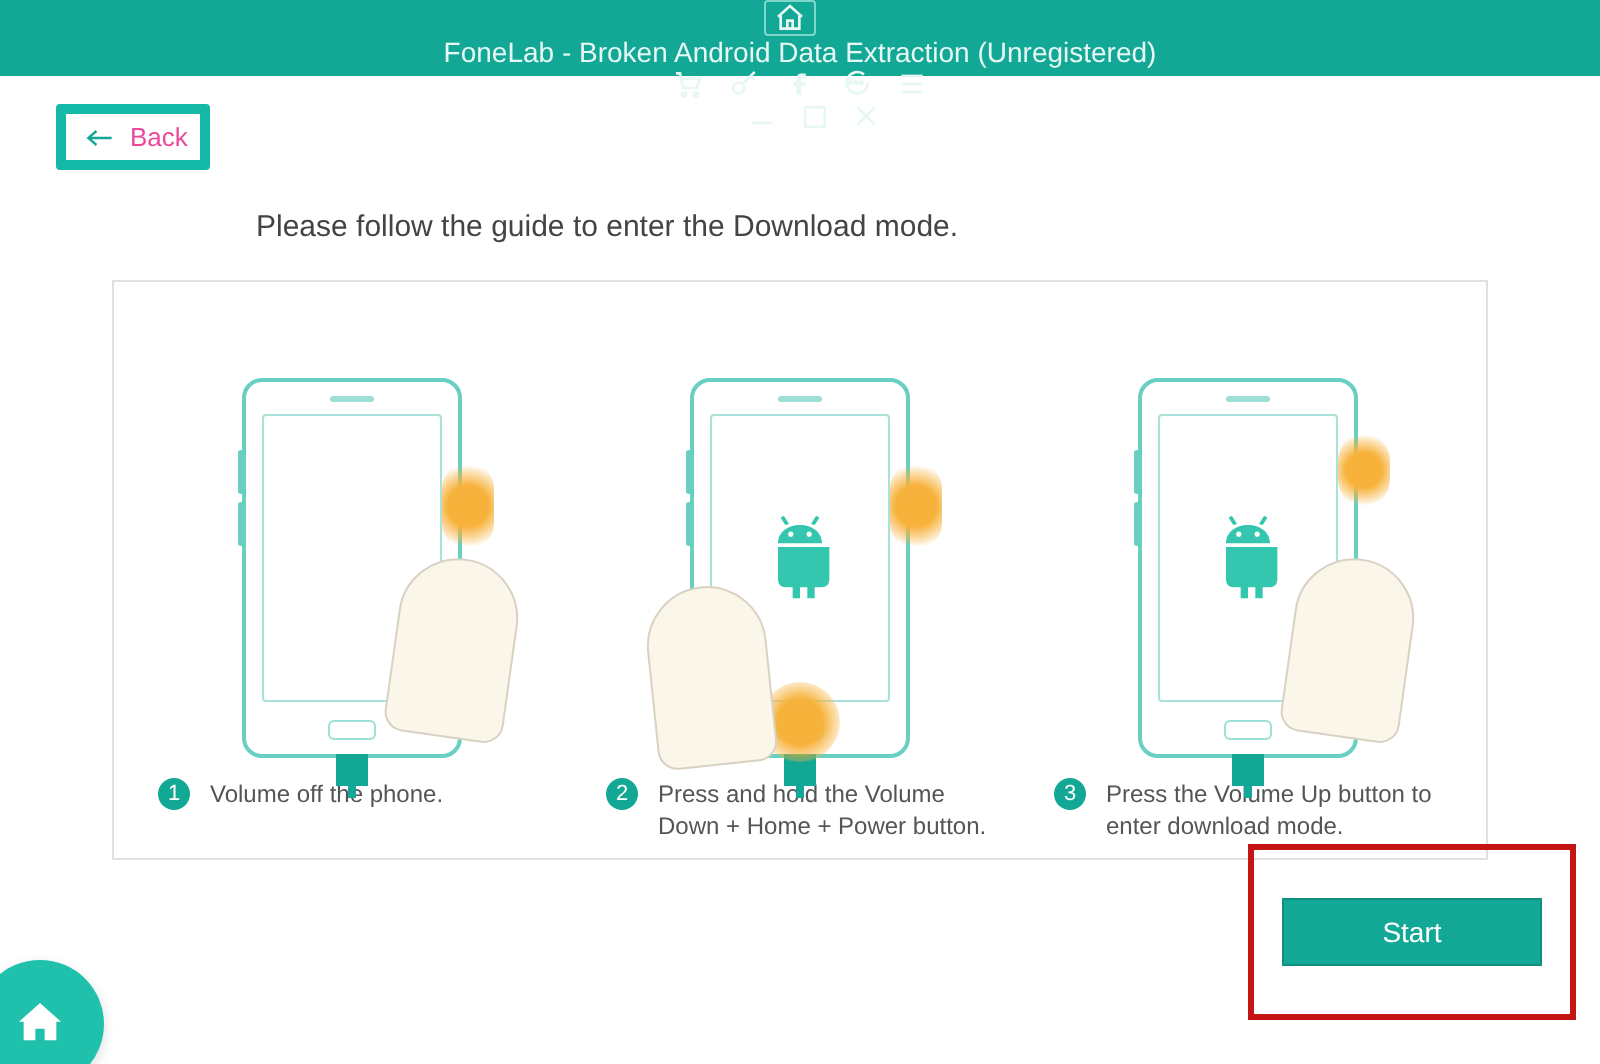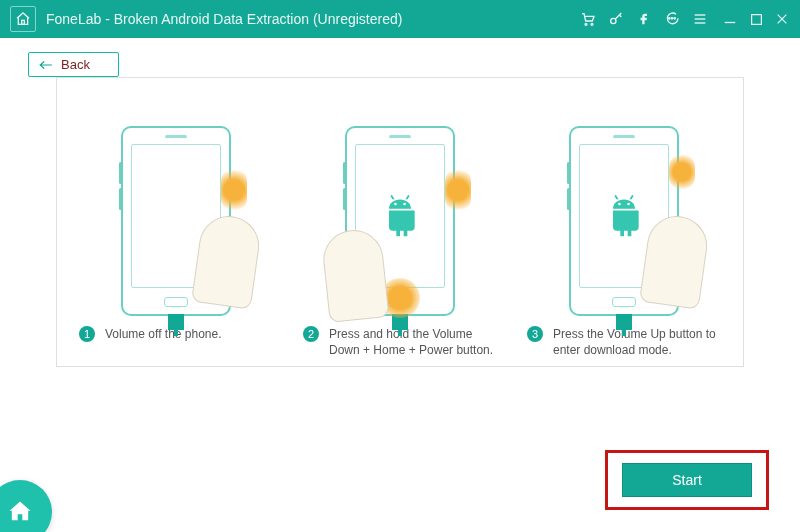--- a/index.html
+++ b/index.html
@@ -1,43 +1,43 @@
 <!DOCTYPE html>
 <html><head>
 <meta charset="utf-8">
 <style>
   * { box-sizing: border-box; margin: 0; padding: 0; }
   body { font-family: "Segoe UI", Arial, sans-serif; background: #fff; }
   .window { width: 800px; height: 532px; position: relative; background: #fff; }
 
   
-  .titlebar { height: 38px; background: #12a895; display: flex; align-items: center; padding: 0 10px; color: #fff; }
+  .titlebar { height: 38px; background: #12a895; display: flex; align-items: center; padding: 0 10px; color: #fff; flex-direction: column; }
   .titlebar .home-frame { width: 26px; height: 26px; border: 1px solid #7fd6ca; border-radius: 2px; display: flex; align-items: center; justify-content: center; margin-right: 10px; }
   .titlebar .title { font-size: 14px; font-weight: 400; color: #e6f7f4; }
   .titlebar .spacer { flex: 1; }
   .titlebar .icons { display: flex; align-items: center; gap: 12px; }
   .titlebar .icons > * { color: #e6f7f4; font-size: 15px; cursor: pointer; display: flex; align-items: center; justify-content: center; width: 16px; height: 16px; }
   .titlebar .win-controls { display: flex; align-items: center; gap: 10px; margin-left: 14px; }
   .titlebar .win-controls > * { width: 16px; height: 16px; display: flex; align-items: center; justify-content: center; cursor: pointer; color: #e6f7f4; }
 
   
   .content { position: relative; padding: 14px 28px 0 28px; }
-  .back-btn { display: inline-flex; align-items: center; gap: 8px; border: 1px solid #14b8a6; color: #7f1d1d; background: #fff; padding: 4px 28px 4px 10px; font-size: 13px; border-radius: 2px; cursor: pointer; }
+  .back-btn { display: inline-flex; align-items: center; gap: 8px; border: 5px solid #14b8a6; color: #ec4899; background: #fff; padding: 4px 6px 4px 10px; font-size: 13px; border-radius: 2px; cursor: pointer; }
   .back-btn svg { width: 14px; height: 12px; }
   .instr { font-size: 15px; color: #444; margin: 20px 0 18px 100px; }
 
   .guide-box { border: 1px solid #e0e0e0; margin: 0 28px; padding: 18px 10px 8px 10px; display: flex; gap: 6px; }
   .step { flex: 1; display: flex; flex-direction: column; align-items: center; }
   .illus { width: 180px; height: 220px; display: flex; align-items: flex-end; justify-content: center; }
   .step-text { display: flex; gap: 10px; margin-top: 10px; font-size: 12px; color: #555; width: 100%; padding: 0 12px; }
   .step-num { width: 16px; height: 16px; border-radius: 50%; background: #12a895; color: #fff; font-size: 11px; display: flex; align-items: center; justify-content: center; flex: 0 0 16px; }
   .step-desc { line-height: 1.35; }
 
   
-  .start-wrap { position: absolute; right: 31px; bottom: 22px; border: 3px solid #c51515; padding: 10px 14px; }
+  .start-wrap { position: absolute; right: 12px; bottom: 22px; border: 3px solid #c51515; padding: 24px 14px; }
   .start-btn { width: 130px; height: 34px; background: #12a895; color: #fff; border: 1px solid #0e8f7f; font-size: 14px; display: flex; align-items: center; justify-content: center; cursor: pointer; }
 
   
   .round-home { position: absolute; left: -12px; bottom: -12px; width: 64px; height: 64px; background: #1fc1ac; border-radius: 50%; display: flex; align-items: center; justify-content: center; box-shadow: 0 2px 6px rgba(0,0,0,0.15); cursor: pointer; }
   .round-home svg { width: 28px; height: 28px; fill: #fff; }
 
   
   .phone { position: relative; width: 110px; height: 190px; border: 2px solid #68cfc1; border-radius: 10px; background: #fff; }
   .phone .screen { position: absolute; top: 16px; left: 8px; right: 8px; bottom: 26px; border: 1px solid #a7e3da; border-radius: 2px; display:flex; align-items:center; justify-content:center; }
   .phone .speaker { position: absolute; top: 7px; left: 50%; transform: translateX(-50%); width: 22px; height: 3px; background: #9ddfd5; border-radius: 2px; }
@@ -125,20 +125,21 @@
 </div>
 
 <div class="content">
   <button class="back-btn">
     <svg viewBox="0 0 24 16" fill="none" stroke="#12a895" stroke-width="2">
           <path d="M9 2 L2 8 L9 14 M2 8 H22"></path>
         </svg>
     <span>Back</span>
   </button>
 
+  <div class="instr">Please follow the guide to enter the Download mode.</div>
 
   <div class="guide-box">
 
     <div class="step">
       <div class="illus">
         <div style="position:relative;">
           <div class="phone">
             <div class="speaker"></div>
             <div class="screen"></div>
             <div class="homebtn"></div>

